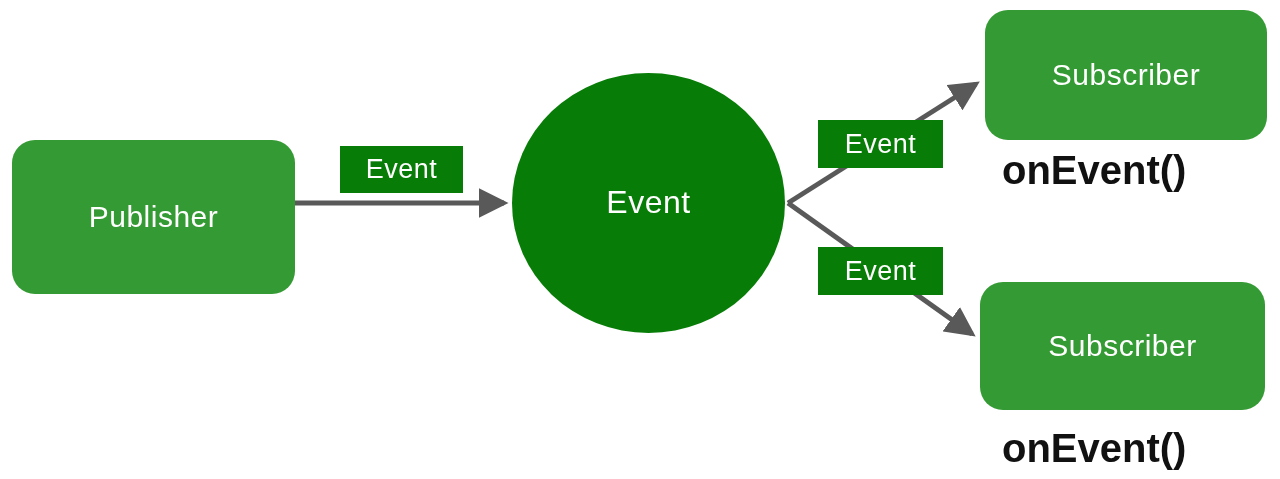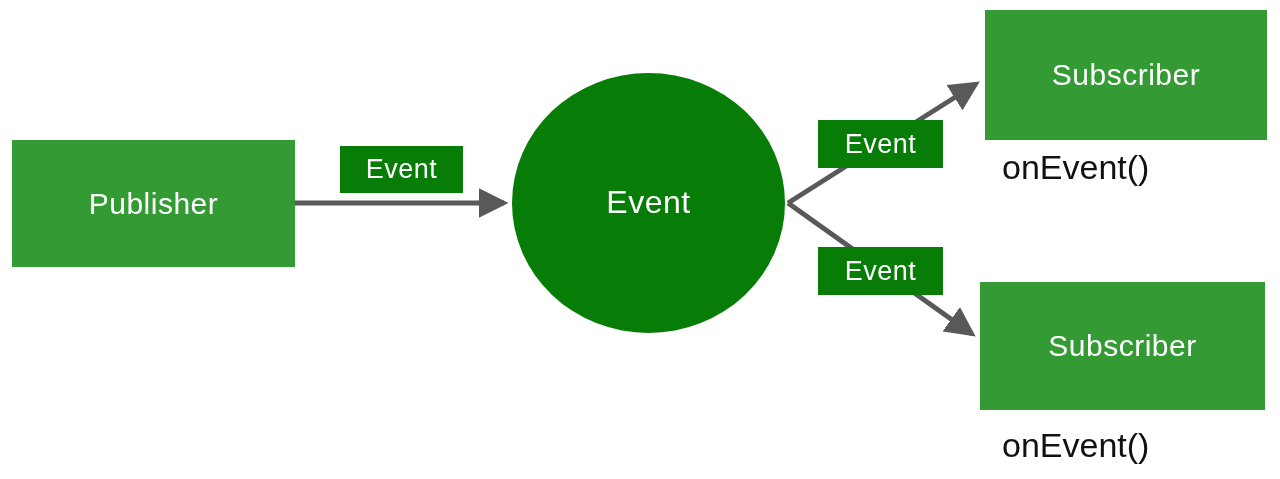--- a/index.html
+++ b/index.html
@@ -34,22 +34,23 @@
   .node {
     position: absolute;
     display: flex; align-items: center; justify-content: center;
     color: var(--text-white, #ffffff);
   }
   .rect-node {
     background: var(--box-green, #349A33);
     font-size: 30px;
     font-weight: 400;
     letter-spacing: 0.5px;
+    border-radius: 23px;
   }
-  .publisher-box { left: 12px; top: 140px; width: 283px; height: 127px; }
+  .publisher-box { left: 12px; top: 140px; width: 283px; height: 154px; }
   .subscriber-box-1 { left: 985px; top: 10px; width: 282px; height: 130px; }
   .subscriber-box-2 { left: 980px; top: 282px; width: 285px; height: 128px; }
 
   .bus-circle {
     left: 512px; top: 73px; width: 273px; height: 260px;
     background: var(--dark-green, #077C07);
     border-radius: 50%;
     flex-direction: column;
     font-size: 32px;
     line-height: 1.6;
@@ -64,22 +65,22 @@
     font-size: 27px;
     letter-spacing: 0.5px;
   }
   .badge-publisher { left: 340px; top: 146px; width: 123px; height: 47px; }
   .badge-sub-1 { left: 818px; top: 120px; width: 125px; height: 48px; }
   .badge-sub-2 { left: 818px; top: 247px; width: 125px; height: 48px; }
 
   .method-label {
     position: absolute;
     color: var(--label-black, #111111);
-    font-size: 34px;
-    font-weight: 400;
+    font-size: 40px;
+    font-weight: 700;
     white-space: nowrap;
   }
   .post-label { left: 330px; top: 222px; width: 150px; text-align: center; }
   .onevent-label-1 { left: 1002px; top: 148px; }
   .onevent-label-2 { left: 1002px; top: 426px; }
 </style>
 </head>
 <body>
 
 <div class="canvas">

